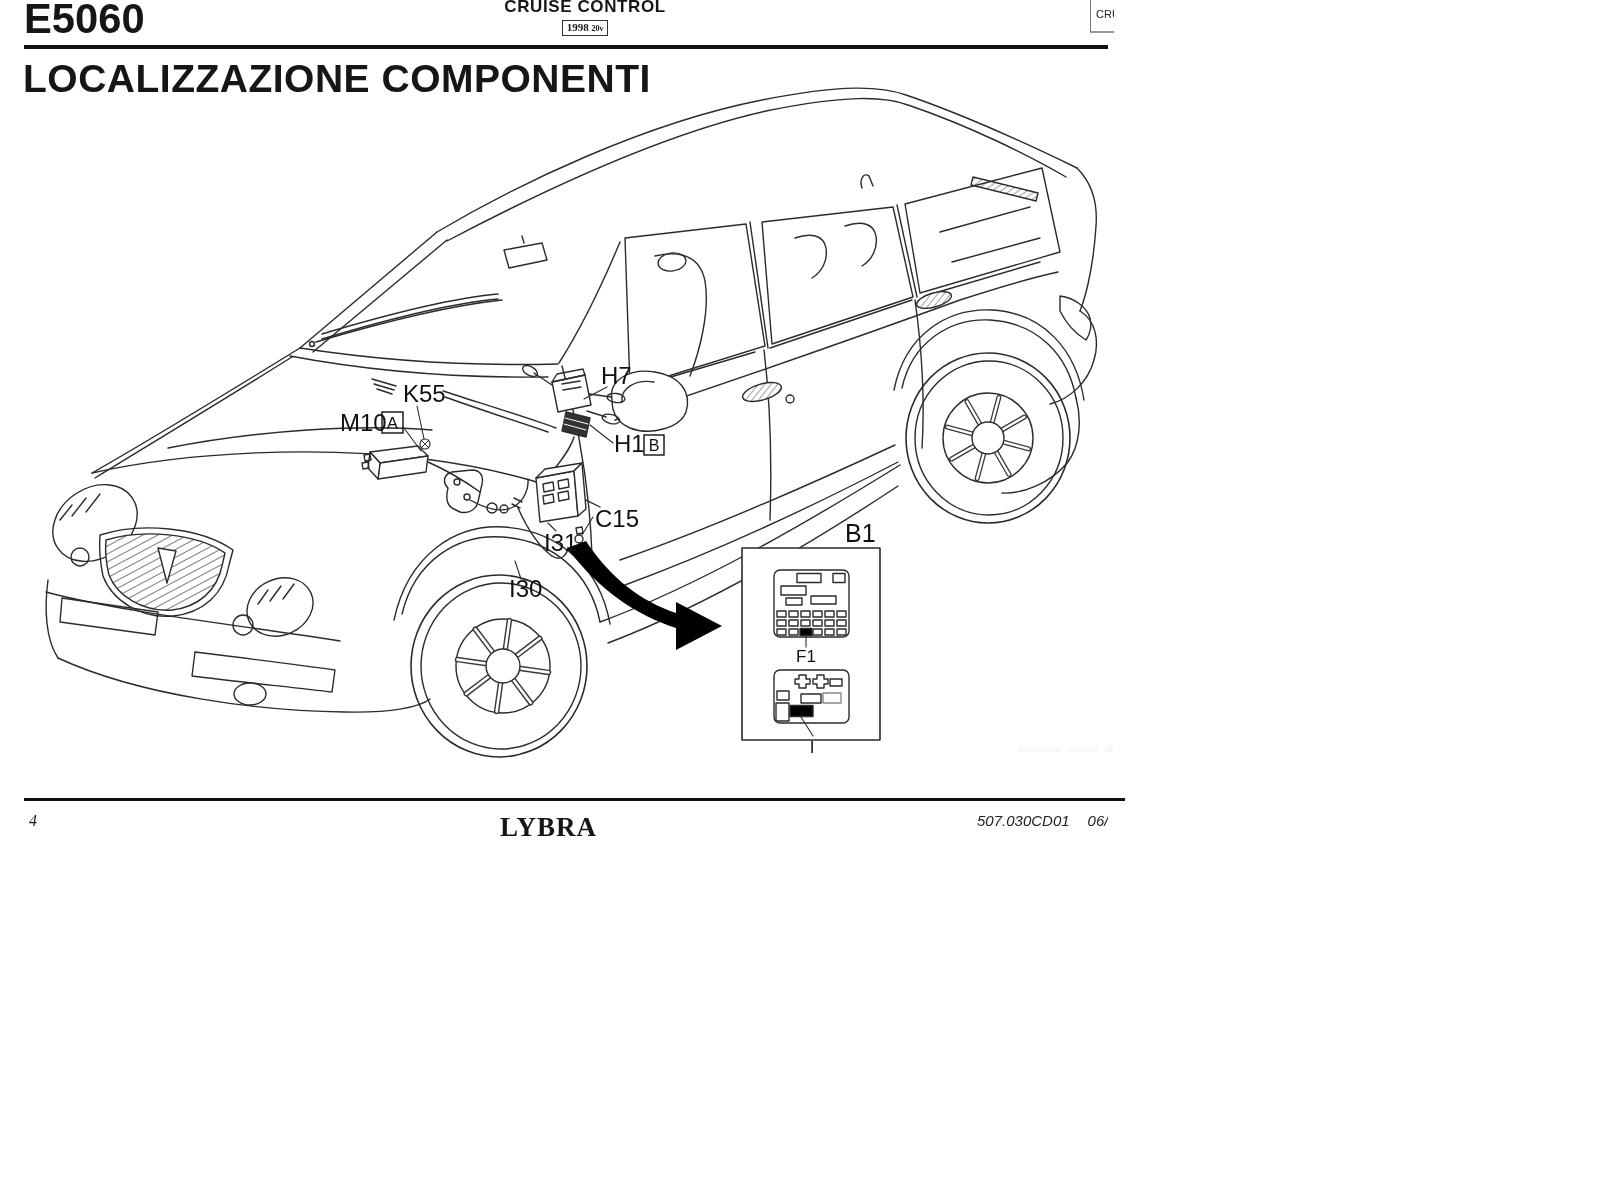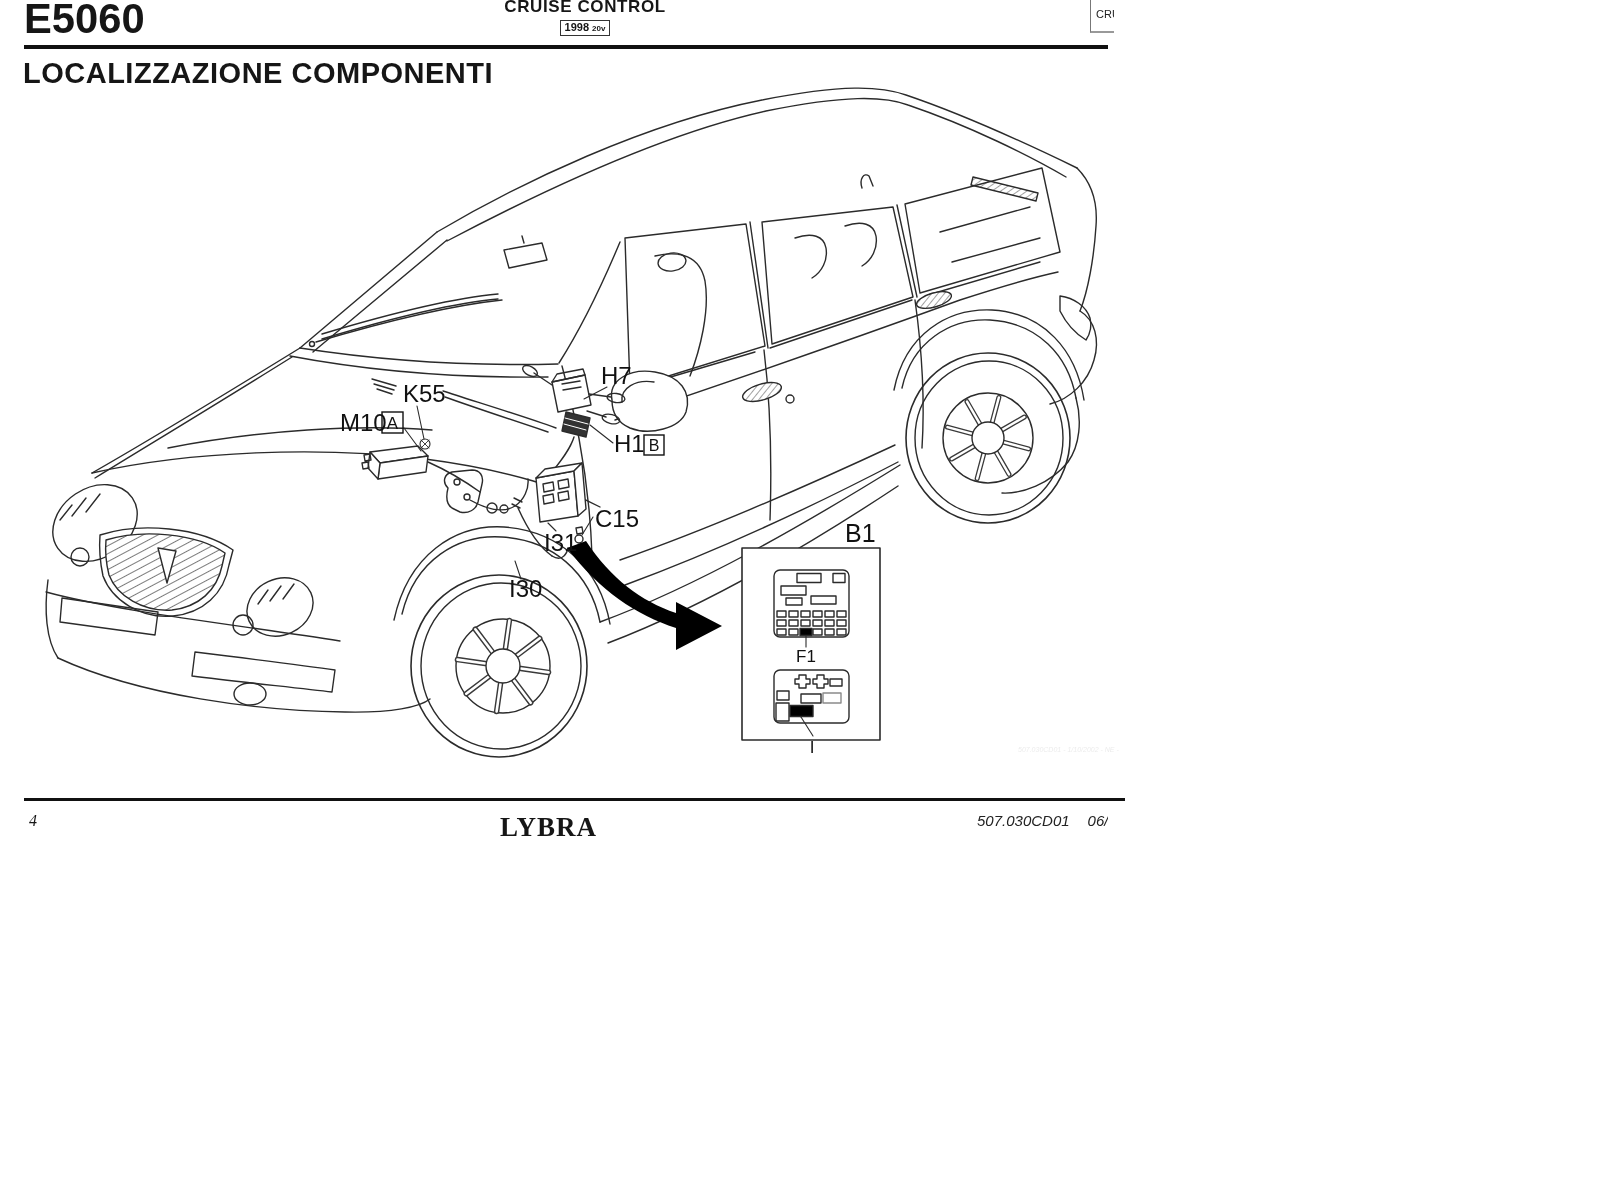--- a/index.html
+++ b/index.html
@@ -8,29 +8,29 @@
     font-family:"Liberation Sans", sans-serif;color:#161616;overflow:hidden;
   }
   .abs{position:absolute;}
   .code-title{
     left:24px;top:-6px;font-size:43px;font-weight:700;letter-spacing:0px;
     transform:scaleX(.97);transform-origin:left top;
   }
   .center-head{left:330px;top:-3px;width:510px;text-align:center;}
   .center-head .sys{font-size:17px;font-weight:700;letter-spacing:.6px;}
   .badge{display:inline-block;border:1px solid #333;padding:0 4px;margin-top:3px;
-    font-size:11px;font-weight:700;line-height:13px;}
+    font-size:11px;font-weight:700;line-height:13px;font-family:Liberation Serif, serif;}
   .badge small{font-size:8px;font-weight:700;}
   .corner-tab{
     left:1090px;top:0;width:24px;height:33px;border-left:1px solid #777;
     border-bottom:2px solid #999;font-size:11px;color:#222;
     padding:8px 0 0 5px;box-sizing:border-box;overflow:hidden;white-space:nowrap;
   }
   .hrule-top{left:24px;top:45px;width:1084px;height:4px;background:#111;}
-  .page-heading{left:23px;top:57px;font-size:29px;font-weight:700;letter-spacing:.5px;}
+  .page-heading{left:23px;top:57px;font-size:39px;font-weight:700;letter-spacing:.5px;}
   .hrule-bottom{left:24px;top:798px;width:1101px;height:3px;background:#111;}
   .pageno{left:29px;top:812px;font-size:16px;font-style:italic;
     font-family:"Liberation Serif", serif;}
   .brand{left:500px;top:812px;width:160px;font-size:27px;font-weight:700;
     font-family:"Liberation Serif", serif;letter-spacing:1px;}
   .doc-id-clip{left:0;top:806px;width:1108px;height:30px;overflow:hidden;}
   .doc-id{position:absolute;left:977px;top:6px;font-size:15px;font-style:italic;color:#222;
     white-space:nowrap;}
   .doc-id .sp{display:inline-block;width:18px;}
   .faint-note{left:1018px;top:746px;font-size:7px;font-style:italic;color:#ececec;white-space:nowrap;}

